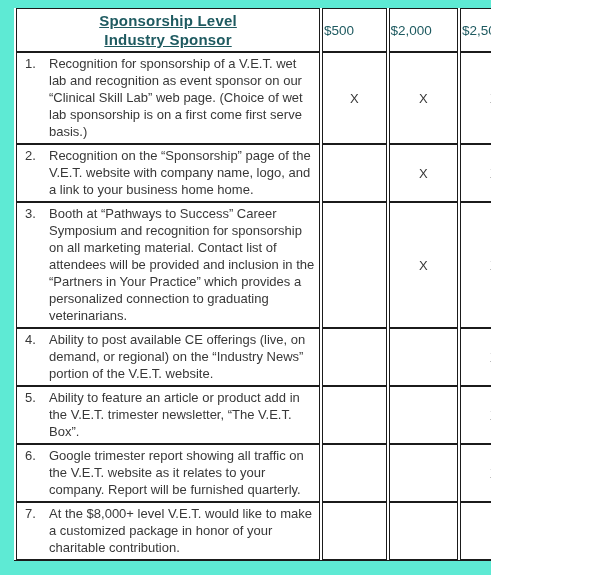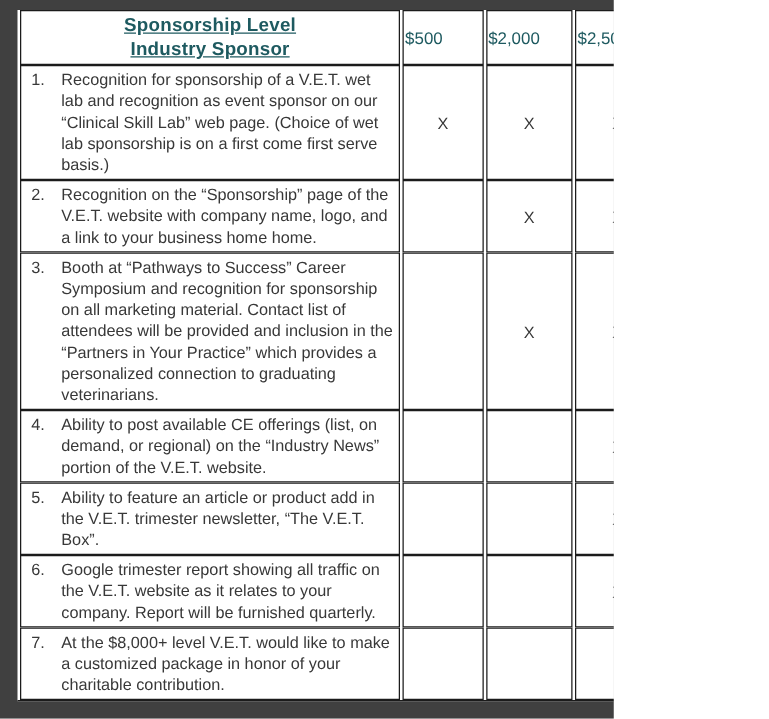--- a/index.html
+++ b/index.html
@@ -4,21 +4,21 @@
 <style>
   html, body {
     margin: 0;
     padding: 0;
     background: #ffffff;
     font-family: "Liberation Sans", "DejaVu Sans", sans-serif;
   }
   .page {
     width: 491px;
     height: 575px;
-    background: #404040;
+    background: #5eead4;
     position: relative;
     overflow: hidden;
   }
   table.sponsor-table {
     border-collapse: separate;
     border-spacing: 2px 0;
     table-layout: fixed;
     width: 589px;
     margin: 8px 0 0 14px;
     background: #ffffff;
@@ -143,21 +143,21 @@
         </td>
         <td class="mark-cell"></td>
         <td class="mark-cell">X</td>
         <td class="mark-cell">X</td>
         <td class="mark-cell">X</td>
       </tr>
       <tr>
         <td class="desc-cell">
           <div class="desc-flex">
             <span class="row-num">4.</span>
-            <span class="row-text">Ability to post available CE offerings (list, on demand, or regional) on the “Industry News” portion of the V.E.T. website.</span>
+            <span class="row-text">Ability to post available CE offerings (live, on demand, or regional) on the “Industry News” portion of the V.E.T. website.</span>
           </div>
         </td>
         <td class="mark-cell"></td>
         <td class="mark-cell"></td>
         <td class="mark-cell">X</td>
         <td class="mark-cell">X</td>
       </tr>
       <tr>
         <td class="desc-cell">
           <div class="desc-flex">

